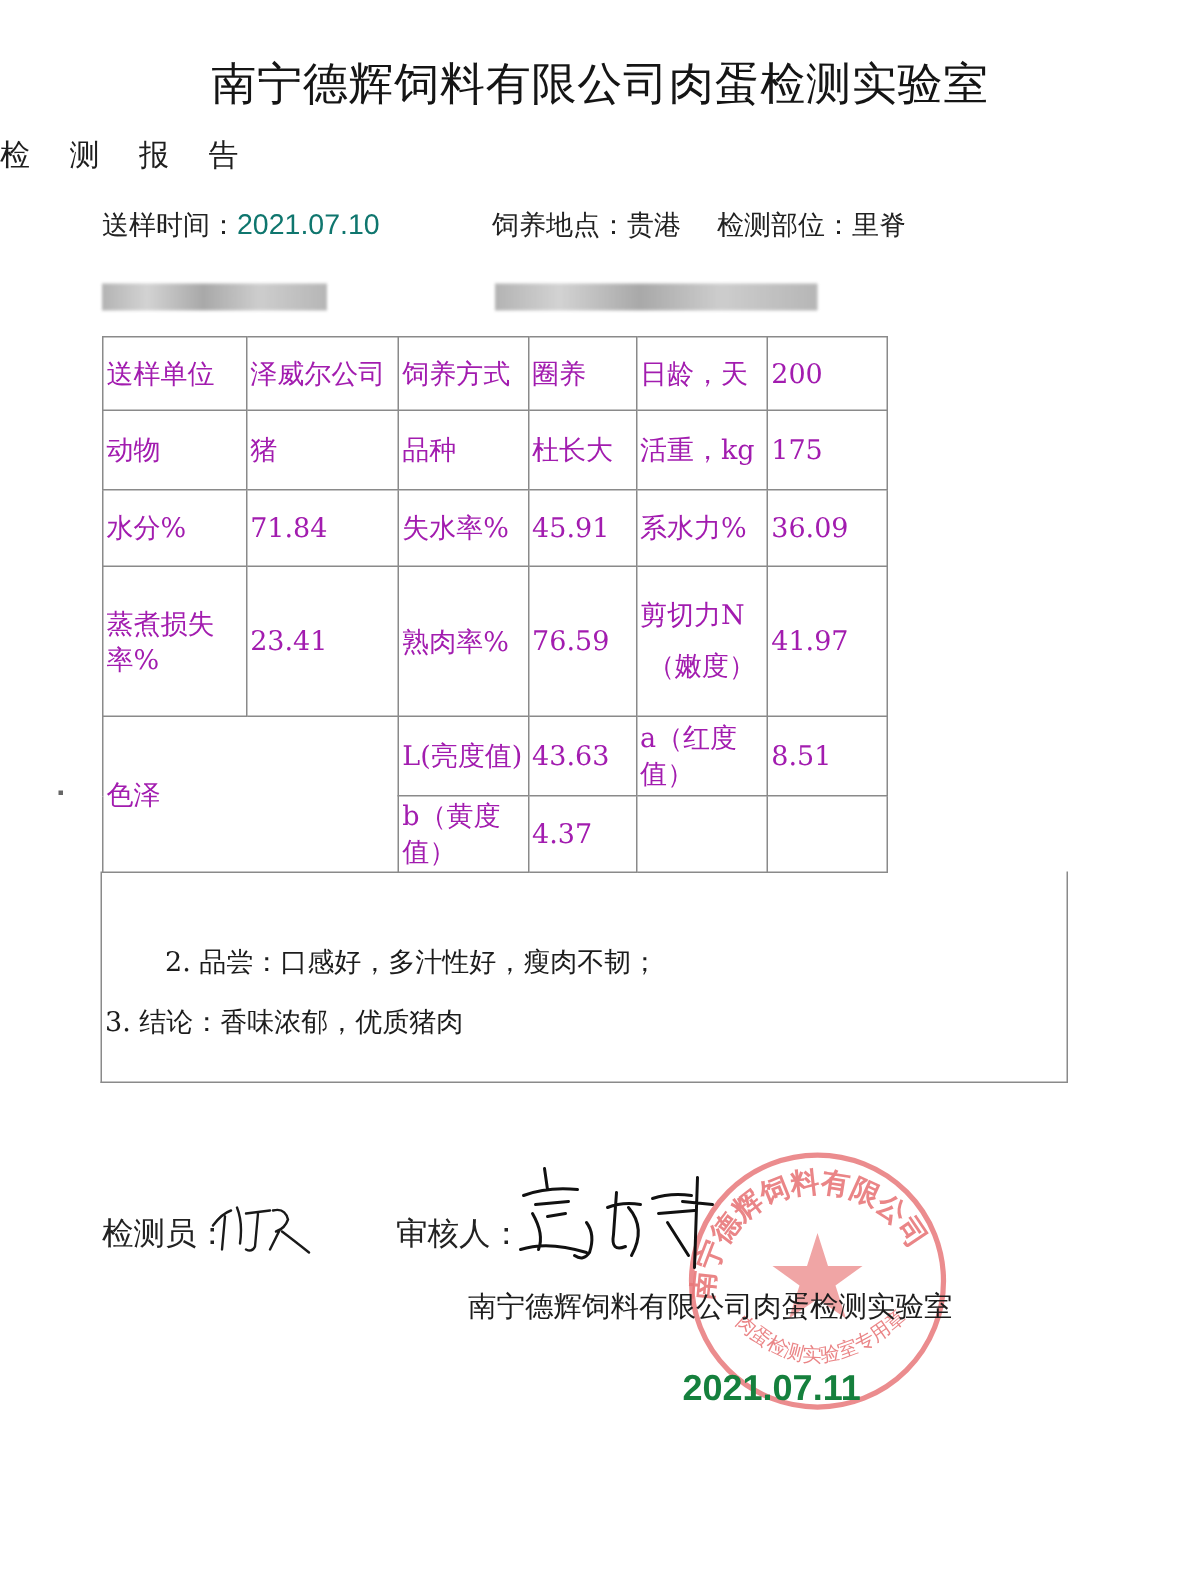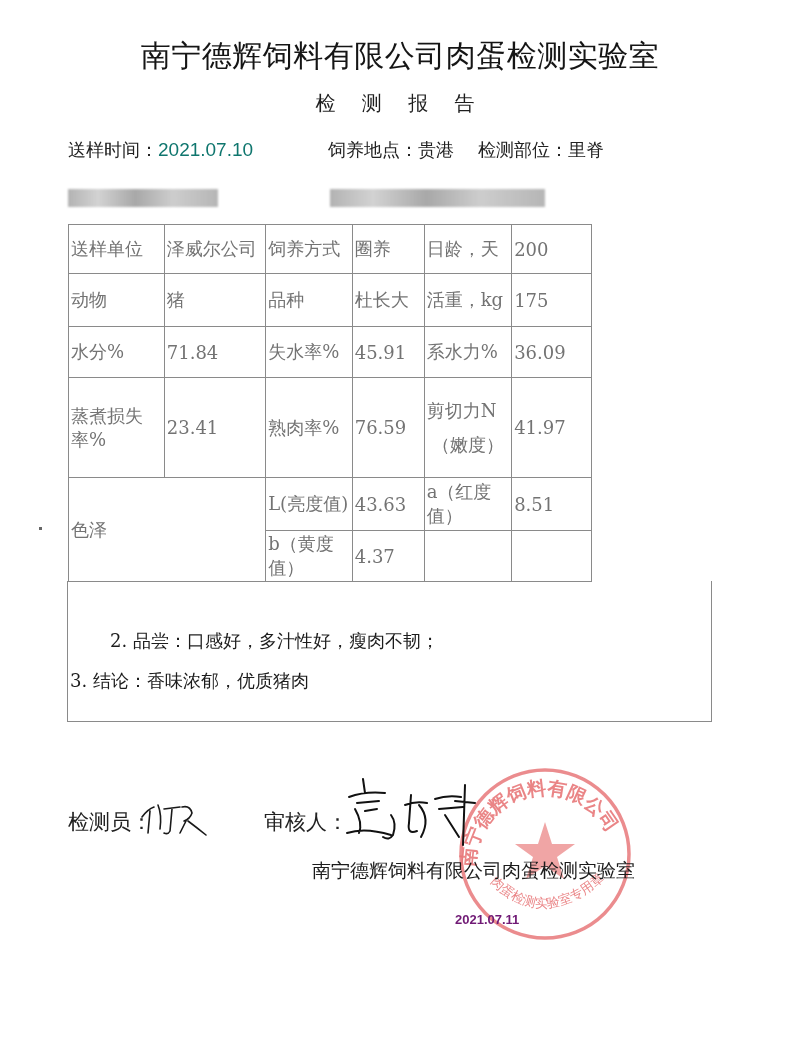--- a/index.html
+++ b/index.html
@@ -1,33 +1,33 @@
 <!DOCTYPE html>
 <html><head>
 <meta charset="utf-8">
 <style>
   html, body { margin: 0; padding: 0; background: #ffffff; }
   body { width: 800px; height: 1058px; position: relative; overflow: hidden;
          font-family: "DejaVu Sans", "Liberation Sans", sans-serif; color: #1a1a1a; }
   .abs { position: absolute; }
   .title { left: 0; width: 800px; top: 36px; text-align: center; font-size: 30px; letter-spacing: 0.5px; color: #151515; }
-  .subtitle { left: 0; width: 800px; top: 90px; text-align: center; font-size: 20px; letter-spacing: 10px; color: #1e1e1e; }
+  .subtitle { left: 0; width: 800px; top: 90px; text-align: left; font-size: 20px; letter-spacing: 10px; color: #1e1e1e; }
   .meta { top: 138px; font-size: 18px; color: #222; white-space: nowrap; }
   .meta .date { font-family: "Liberation Sans", sans-serif; font-weight: normal; font-size: 19px; color: #0f766e; }
   .redact { top: 189px; height: 18px; background: linear-gradient(90deg,#9a9a9a,#c4c4c4 20%,#8c8c8c 45%,#bdbdbd 70%,#9e9e9e); filter: blur(1.2px); opacity: 0.75; }
-  table.report { position: absolute; left: 68px; top: 224px; border-collapse: collapse; width: 524px; font-family: "DejaVu Serif", "Liberation Serif", serif; font-size: 18px; color: #737373; }
+  table.report { position: absolute; left: 68px; top: 224px; border-collapse: collapse; width: 524px; font-family: "DejaVu Serif", "Liberation Serif", serif; font-size: 18px; color: #a21caf; }
   table.report td { border: 1px solid #8a8a8a; padding: 0 2px; vertical-align: middle; }
   td.c { }
   td.l { text-align: left; }
   .notes { left: 67px; top: 581px; width: 645px; height: 141px; border: 1px solid #8a8a8a; border-top: none; box-sizing: border-box;
            font-family: "DejaVu Serif", "Liberation Serif", serif; font-size: 18px; color: #1c1c1c; }
   .notes .line { position: absolute; left: 2px; white-space: nowrap; }
   .sig-label { font-size: 21px; color: #222; top: 808px; white-space: nowrap; }
   .footer-org { left: 312px; top: 858px; font-size: 19px; color: #1c1c1c; white-space: nowrap; }
-  .footer-date { left: 455px; top: 912px; font-family: "Liberation Sans", sans-serif; font-weight: bold; font-size: 13px; color: #701a75; text-align: center; }
+  .footer-date { left: 455px; top: 912px; font-family: "Liberation Sans", sans-serif; font-weight: bold; font-size: 24px; color: #15803d; text-align: center; }
   .stamp { left: 450px; top: 762px; width: 185px; height: 185px; pointer-events: none; }
   .speck { left: 39px; top: 527px; width: 3px; height: 3px; background: #666; }
 </style>
 </head>
 <body>
 
 <div class="abs title">南宁德辉饲料有限公司肉蛋检测实验室</div>
 <div class="abs subtitle">检 测 报 告</div>
 
 <div class="abs meta" style="left:68px;">

